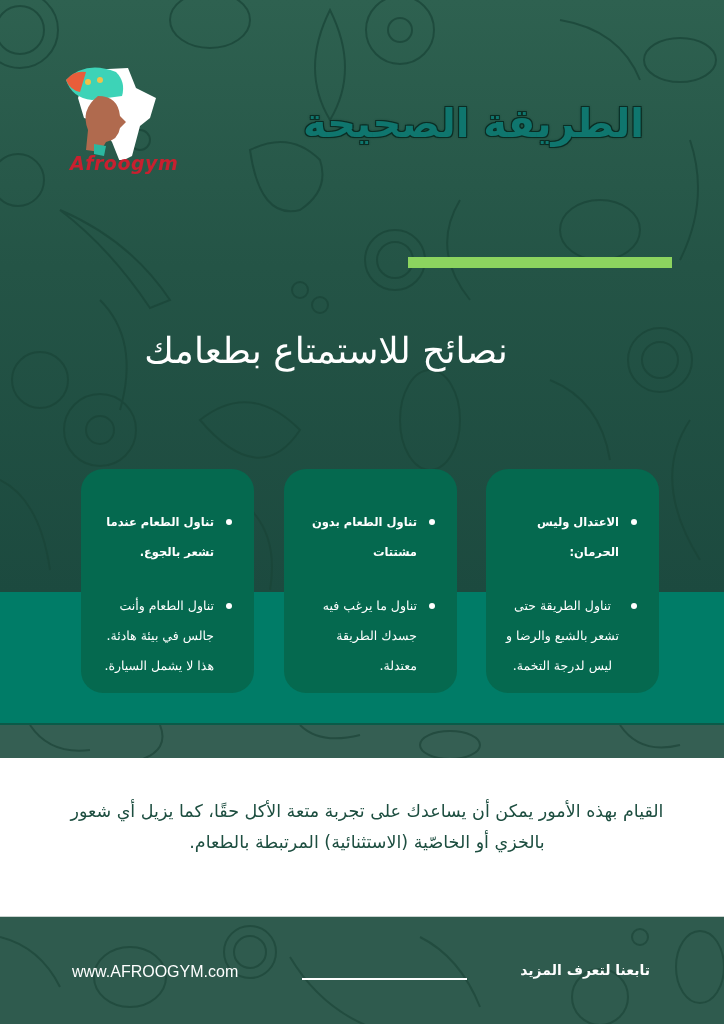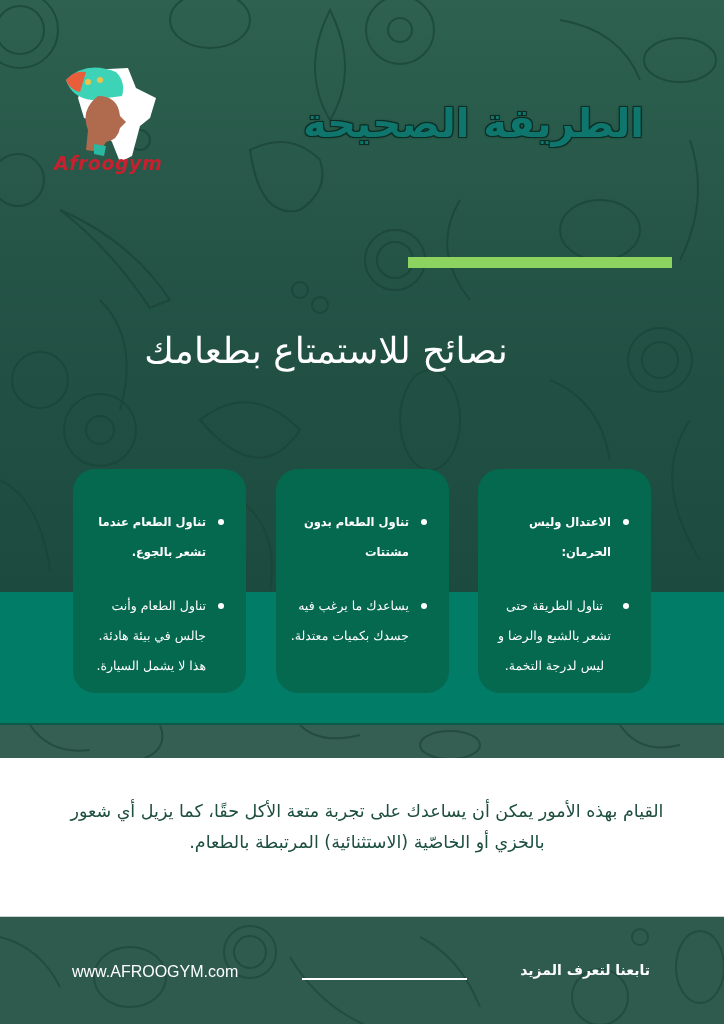--- a/index.html
+++ b/index.html
@@ -61,20 +61,21 @@
     direction: rtl; text-align: center;
     font-family: "DejaVu Serif", serif; font-size: 36px; color: #ffffff;
   }
 
   
   .card {
     position: absolute; top: 469px; width: 173px; height: 224px;
     background: #05694f; border-radius: 22px;
     direction: rtl; padding: 38px 20px 10px 14px;
     color: #ffffff;
+    margin-left: 8px;
   }
   .card ul { list-style: none; }
   .card li {
     position: relative; padding-right: 20px;
     font-family: "DejaVu Serif", serif; font-size: 12.5px; line-height: 30px;
   }
   .card li::before {
     content: ""; position: absolute; right: 2px; top: 12px;
     width: 6px; height: 6px; border-radius: 50%; background: #ffffff;
   }
@@ -180,41 +181,41 @@
 <div class="logo">
   <svg width="120" height="100" viewBox="0 0 120 100">
     <path d="M40 10 l40 -2 l8 20 l20 10 l-6 20 l-10 8 l-8 30 l-12 6 l-8 -20 l-14 -20 l-14 -4 l-6 -20z" fill="#ffffff"></path>
     <path d="M18 20 q20 -20 50 -8 q10 10 6 24 l-30 4 q-20 -2 -26 -20z" fill="#3dd3b7"></path>
     <path d="M18 20 q8 -10 20 -8 l-6 20 q-10 -2 -14 -12z" fill="#e85d3a"></path>
     <circle cx="40" cy="22" r="3" fill="#f0c24a"></circle>
     <circle cx="52" cy="20" r="3" fill="#f0c24a"></circle>
     <path d="M50 36 q20 0 22 20 l6 6 l-6 6 q-2 12 -14 14 l-6 10 l-14 -2 l2 -20 q-8 -20 10 -34z" fill="#b06a4e"></path>
     <path d="M46 84 l12 2 l-2 10 l-10 -2z" fill="#2bb8a0"></path>
   </svg>
-  <span class="logo-text" style="left:6px; top:92px;">Afroogym</span>
+  <span class="logo-text" style="left:22px; top:92px;">Afroogym</span>
 </div>
 
 <div class="title">
   <span>الطريقة الصحيحة</span>
 </div>
 <div class="accent-bar"></div>
 
 <div class="subtitle">نصائح للاستمتاع بطعامك</div>
 
 <div class="card card-1">
   <ul>
     <li class="bold">الاعتدال وليس الحرمان:</li>
     <li class="normal">تناول الطريقة حتى تشعر بالشبع والرضا و ليس لدرجة التخمة.</li>
   </ul>
 </div>
 
 <div class="card card-2">
   <ul>
     <li class="bold">تناول الطعام بدون مشتتات</li>
-    <li class="normal">يساعدك ما يرغب فيه جسدك بكميات معتدلة.</li>
+    <li class="normal">تناول ما يرغب فيه جسدك الطريقة معتدلة.</li>
   </ul>
 </div>
 
 <div class="card card-3">
   <ul>
     <li class="bold">تناول الطعام عندما تشعر بالجوع.</li>
     <li class="normal">تناول الطعام وأنت جالس في بيئة هادئة. هذا لا يشمل السيارة.</li>
   </ul>
 </div>
 

